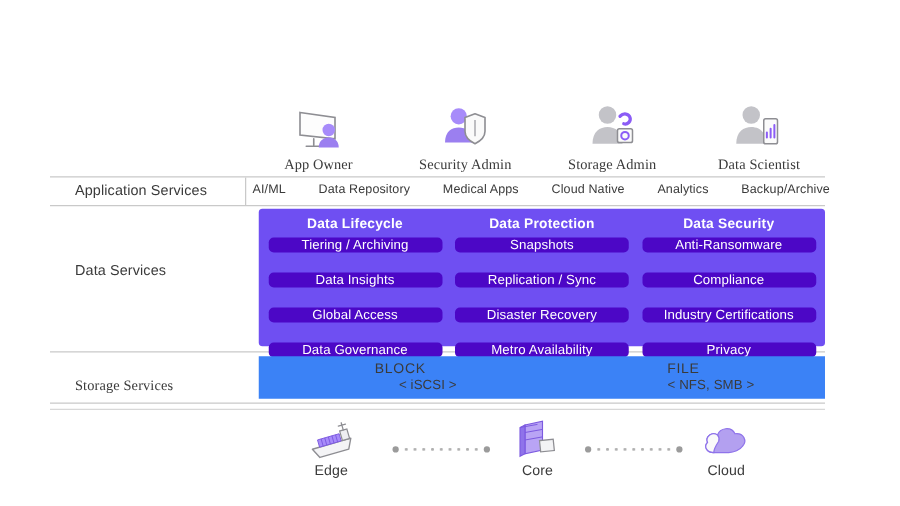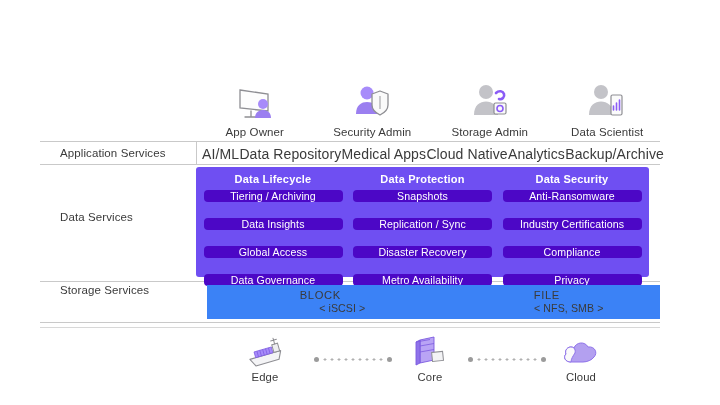--- a/index.html
+++ b/index.html
@@ -20,20 +20,21 @@
   
   .persona-row {
     position: absolute;
     left: 196px;
     top: 72px;
     width: 470px;
     height: 66px;
     display: flex;
     align-items: flex-end;
     justify-content: space-between;
+    font-family: Liberation Serif, serif;
   }
   .persona {
     width: 118px;
     display: flex;
     flex-direction: column;
     align-items: center;
     justify-content: flex-end;
   }
   .persona-icon {
     height: 42px;
@@ -74,40 +75,40 @@
   .row-label {
     position: absolute;
     left: 60px;
     font-size: 11.5px;
     color: #3a3a3a;
     letter-spacing: 0.1px;
     white-space: nowrap;
   }
   .label-app     { top: 147px; }
   .label-data    { top: 211px; }
-  .label-storage { top: 284px; }
+  .label-storage { top: 303px; font-family: Liberation Serif, serif; }
 
   
   .app-items {
     position: absolute;
     left: 202px;
     top: 146px;
     width: 462px;
     display: flex;
     align-items: center;
     justify-content: space-between;
-    font-size: 14px;
+    font-size: 10px;
     color: #3a3a3a;
   }
   .app-item { white-space: nowrap; letter-spacing: 0.1px; }
 
   
   .purple-panel {
     position: absolute;
-    left: 196px;
+    left: 207px;
     top: 167px;
     width: 453px;
     height: 110px;
     background: #6f4ff2;
     border-radius: 3px;
     display: flex;
     justify-content: space-between;
     padding: 0;
     box-sizing: border-box;
   }
@@ -319,22 +320,22 @@
     <div class="ds-title">Data Protection</div>
     <div class="ds-pill">Snapshots</div>
     <div class="ds-pill">Replication / Sync</div>
     <div class="ds-pill">Disaster Recovery</div>
     <div class="ds-pill">Metro Availability</div>
   </div>
 
   <div class="ds-col">
     <div class="ds-title">Data Security</div>
     <div class="ds-pill">Anti-Ransomware</div>
+    <div class="ds-pill">Compliance</div>
     <div class="ds-pill">Industry Certifications</div>
-    <div class="ds-pill">Compliance</div>
     <div class="ds-pill">Privacy</div>
   </div>
 </div>
 
 <div class="grey-bar">
   <div class="ss-col">
     <span class="ss-name">BLOCK</span>
     <span class="ss-proto">&lt; iSCSI &gt;</span>
   </div>
   <div class="ss-col">

